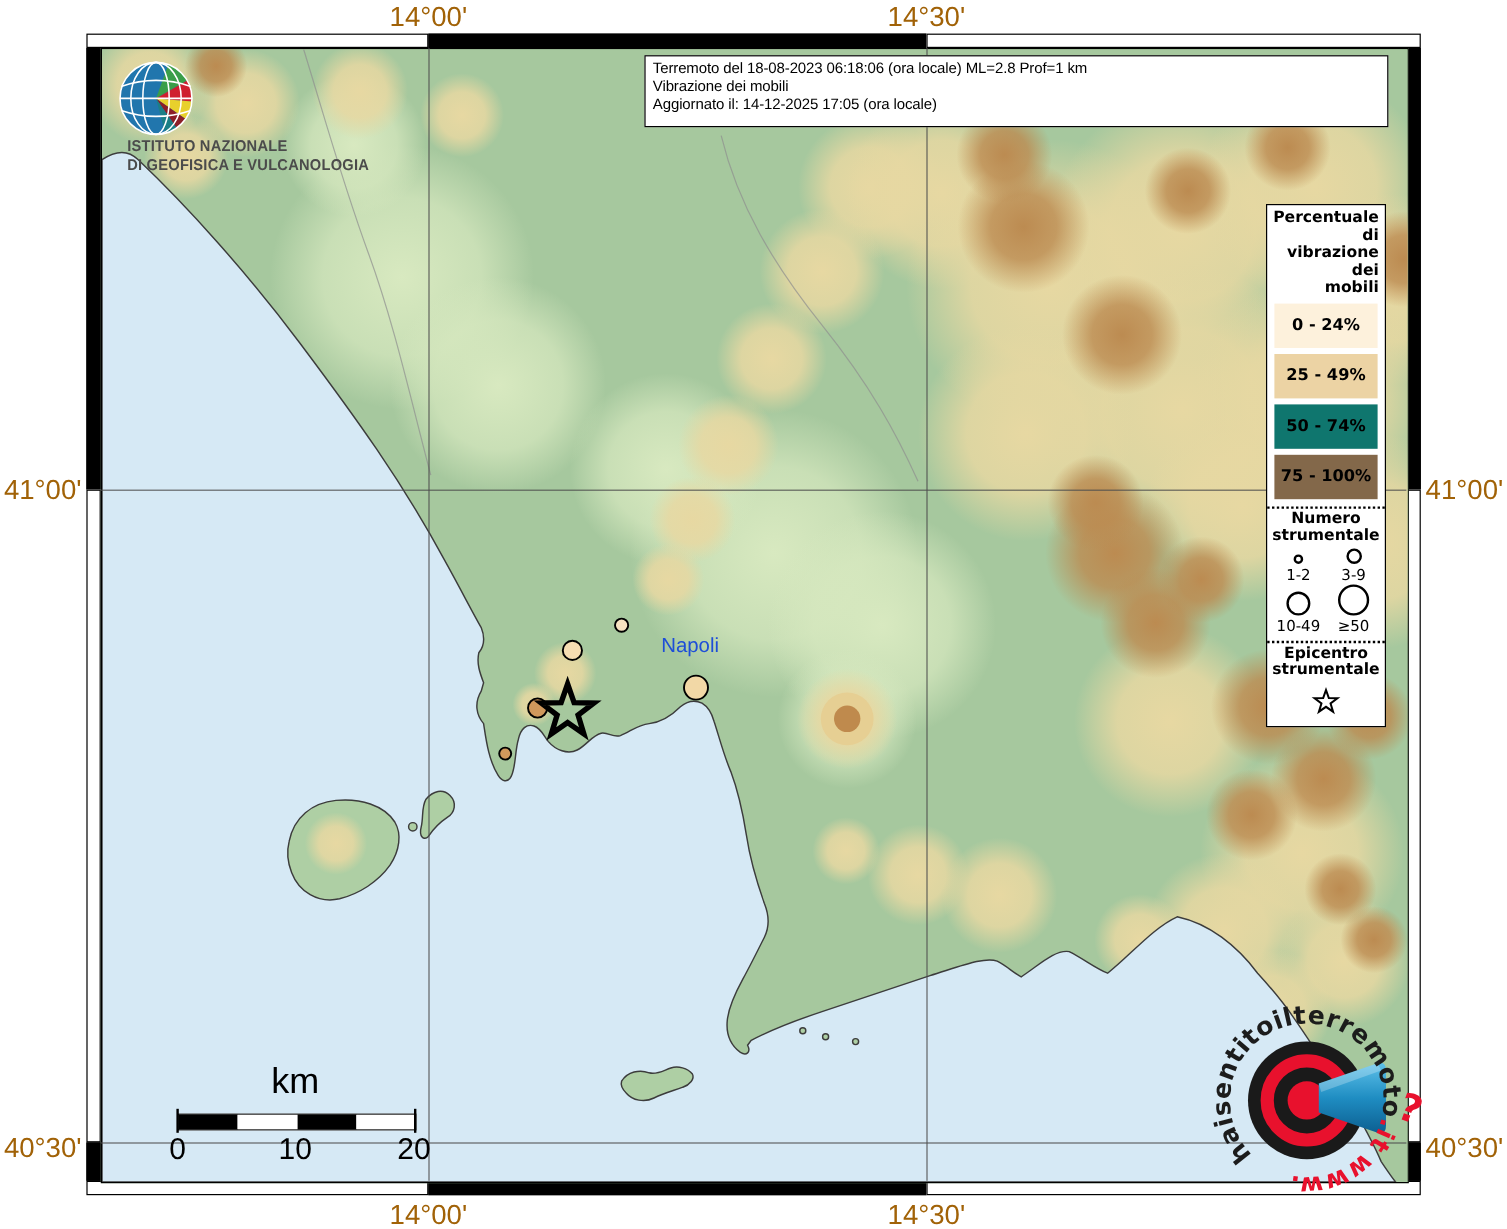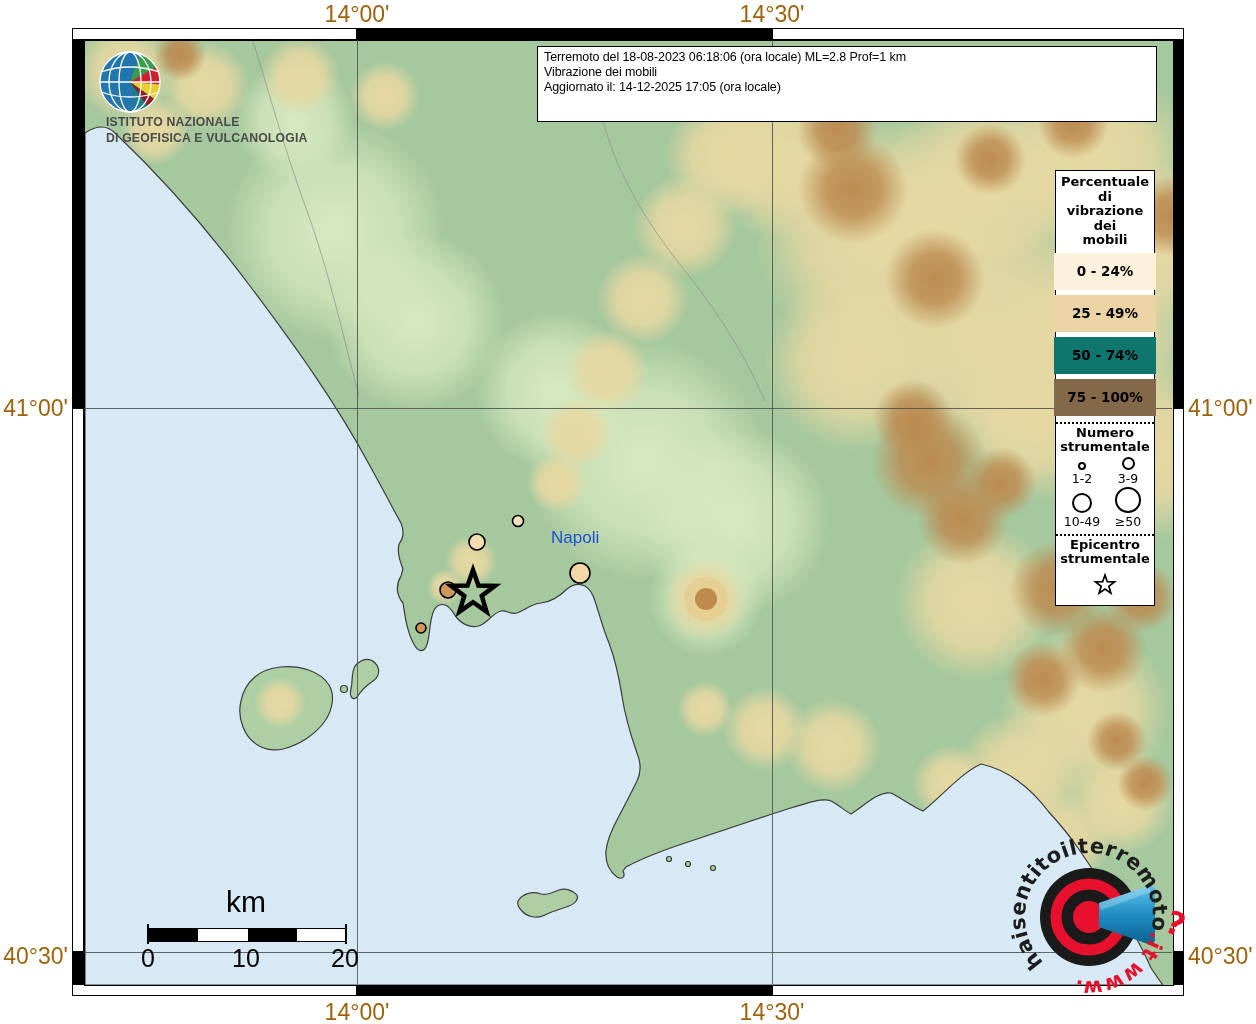--- a/index.html
+++ b/index.html
@@ -13,33 +13,33 @@
   .ax-right{left:1188px;width:70px;text-align:left;}
   
   .band{position:absolute;box-sizing:border-box;border:1px solid #000;}
   .band.w{background:#fff;} .band.b{background:#000;}
   
   .map-area{position:absolute;left:84px;top:40px;width:1088px;height:944px;
             box-sizing:content-box;border:1px solid #000;background:#a6c89e;z-index:1;}
   .grid{position:absolute;background:#4d4d4d;z-index:2;opacity:.85;}
   .overlay-svg{position:absolute;left:0;top:0;z-index:4;pointer-events:none;}
   
-  .info-box{position:absolute;left:537px;top:46px;width:620px;height:76px;background:#fff;
+  .info-box{position:absolute;left:537px;top:46px;width:620px;height:60px;background:#fff;
             border:1px solid #000;z-index:6;padding:3px 6px;box-sizing:border-box;}
   .info-box div{font-size:12.5px;line-height:15.2px;color:#000;white-space:nowrap;letter-spacing:-0.1px;}
   
   .ingv{position:absolute;left:98px;top:50px;z-index:6;display:flex;align-items:flex-start;flex-direction:column;}
   .ingv-text{margin-left:8px;color:#4b4b4b;font-weight:bold;font-size:13px;line-height:16px;
              letter-spacing:0.2px;transform:scaleX(.94);transform-origin:left center;white-space:nowrap;}
   
   .legend{position:absolute;left:1055px;top:170px;width:100px;height:436px;background:#fff;
           border:1.5px solid #000;z-index:6;box-sizing:border-box;
           font-family:"DejaVu Sans",sans-serif;display:flex;flex-direction:column;align-items:center;}
-  .lg-title{font-size:13px;font-weight:bold;line-height:14.5px;text-align:center;margin-top:4px;}
-  .swatch{width:102px;height:37px;margin-top:5px;display:flex;align-items:center;justify-content:center;
+  .lg-title{font-size:13px;font-weight:bold;line-height:14.5px;text-align:right;margin-top:4px;}
+  .swatch{width:86px;height:37px;margin-top:5px;display:flex;align-items:center;justify-content:center;
           font-size:13.5px;font-weight:bold;color:#000;}
   .dotted{width:100%;border-top:2px dotted #000;margin-top:6px;}
   .lg-sub{font-size:13px;font-weight:bold;line-height:14.5px;text-align:center;margin-top:2px;}
   .circ-grid{display:grid;grid-template-columns:46px 46px;justify-items:center;align-items:end;margin-top:2px;}
   .ccirc{border:2px solid #000;border-radius:50%;background:#fff;box-sizing:border-box;}
   .clabel{font-size:12.5px;line-height:13px;margin-top:2px;}
   
   .city{position:absolute;left:551px;top:528px;font-size:17px;color:#1d4ed8;z-index:5;}
   
   .km-title{position:absolute;left:200px;top:885px;width:92px;text-align:center;font-size:30px;color:#000;z-index:6;}

